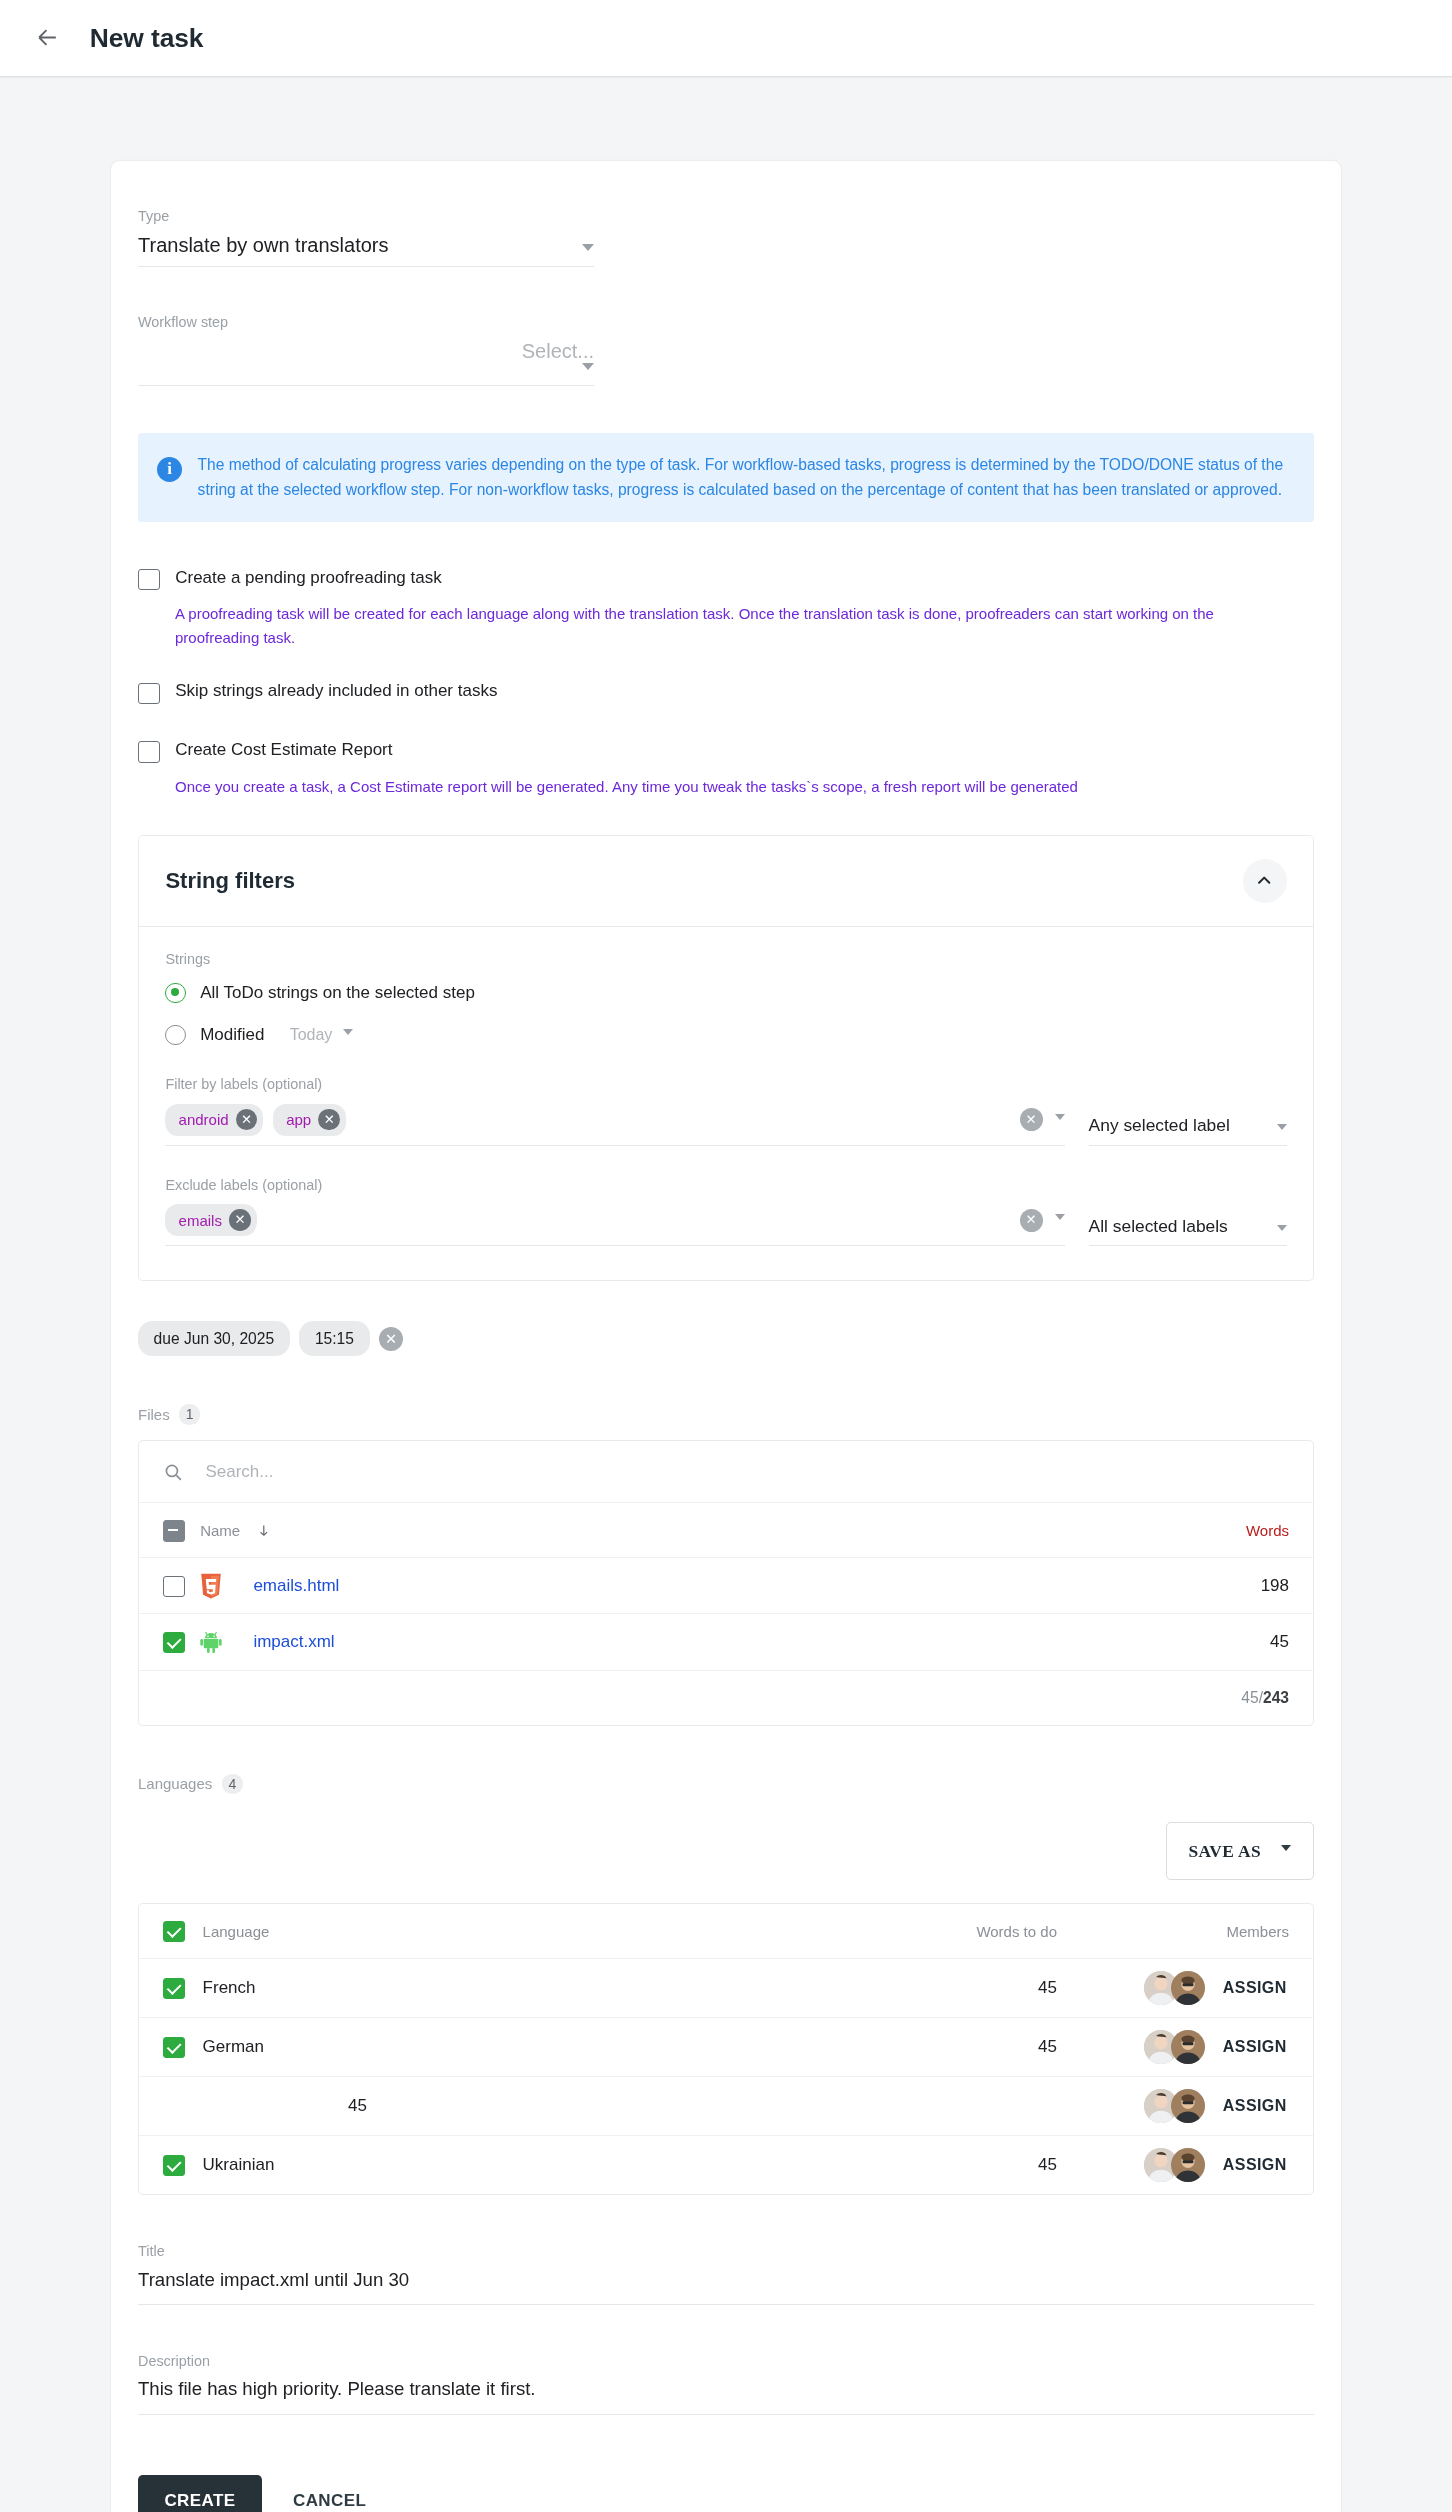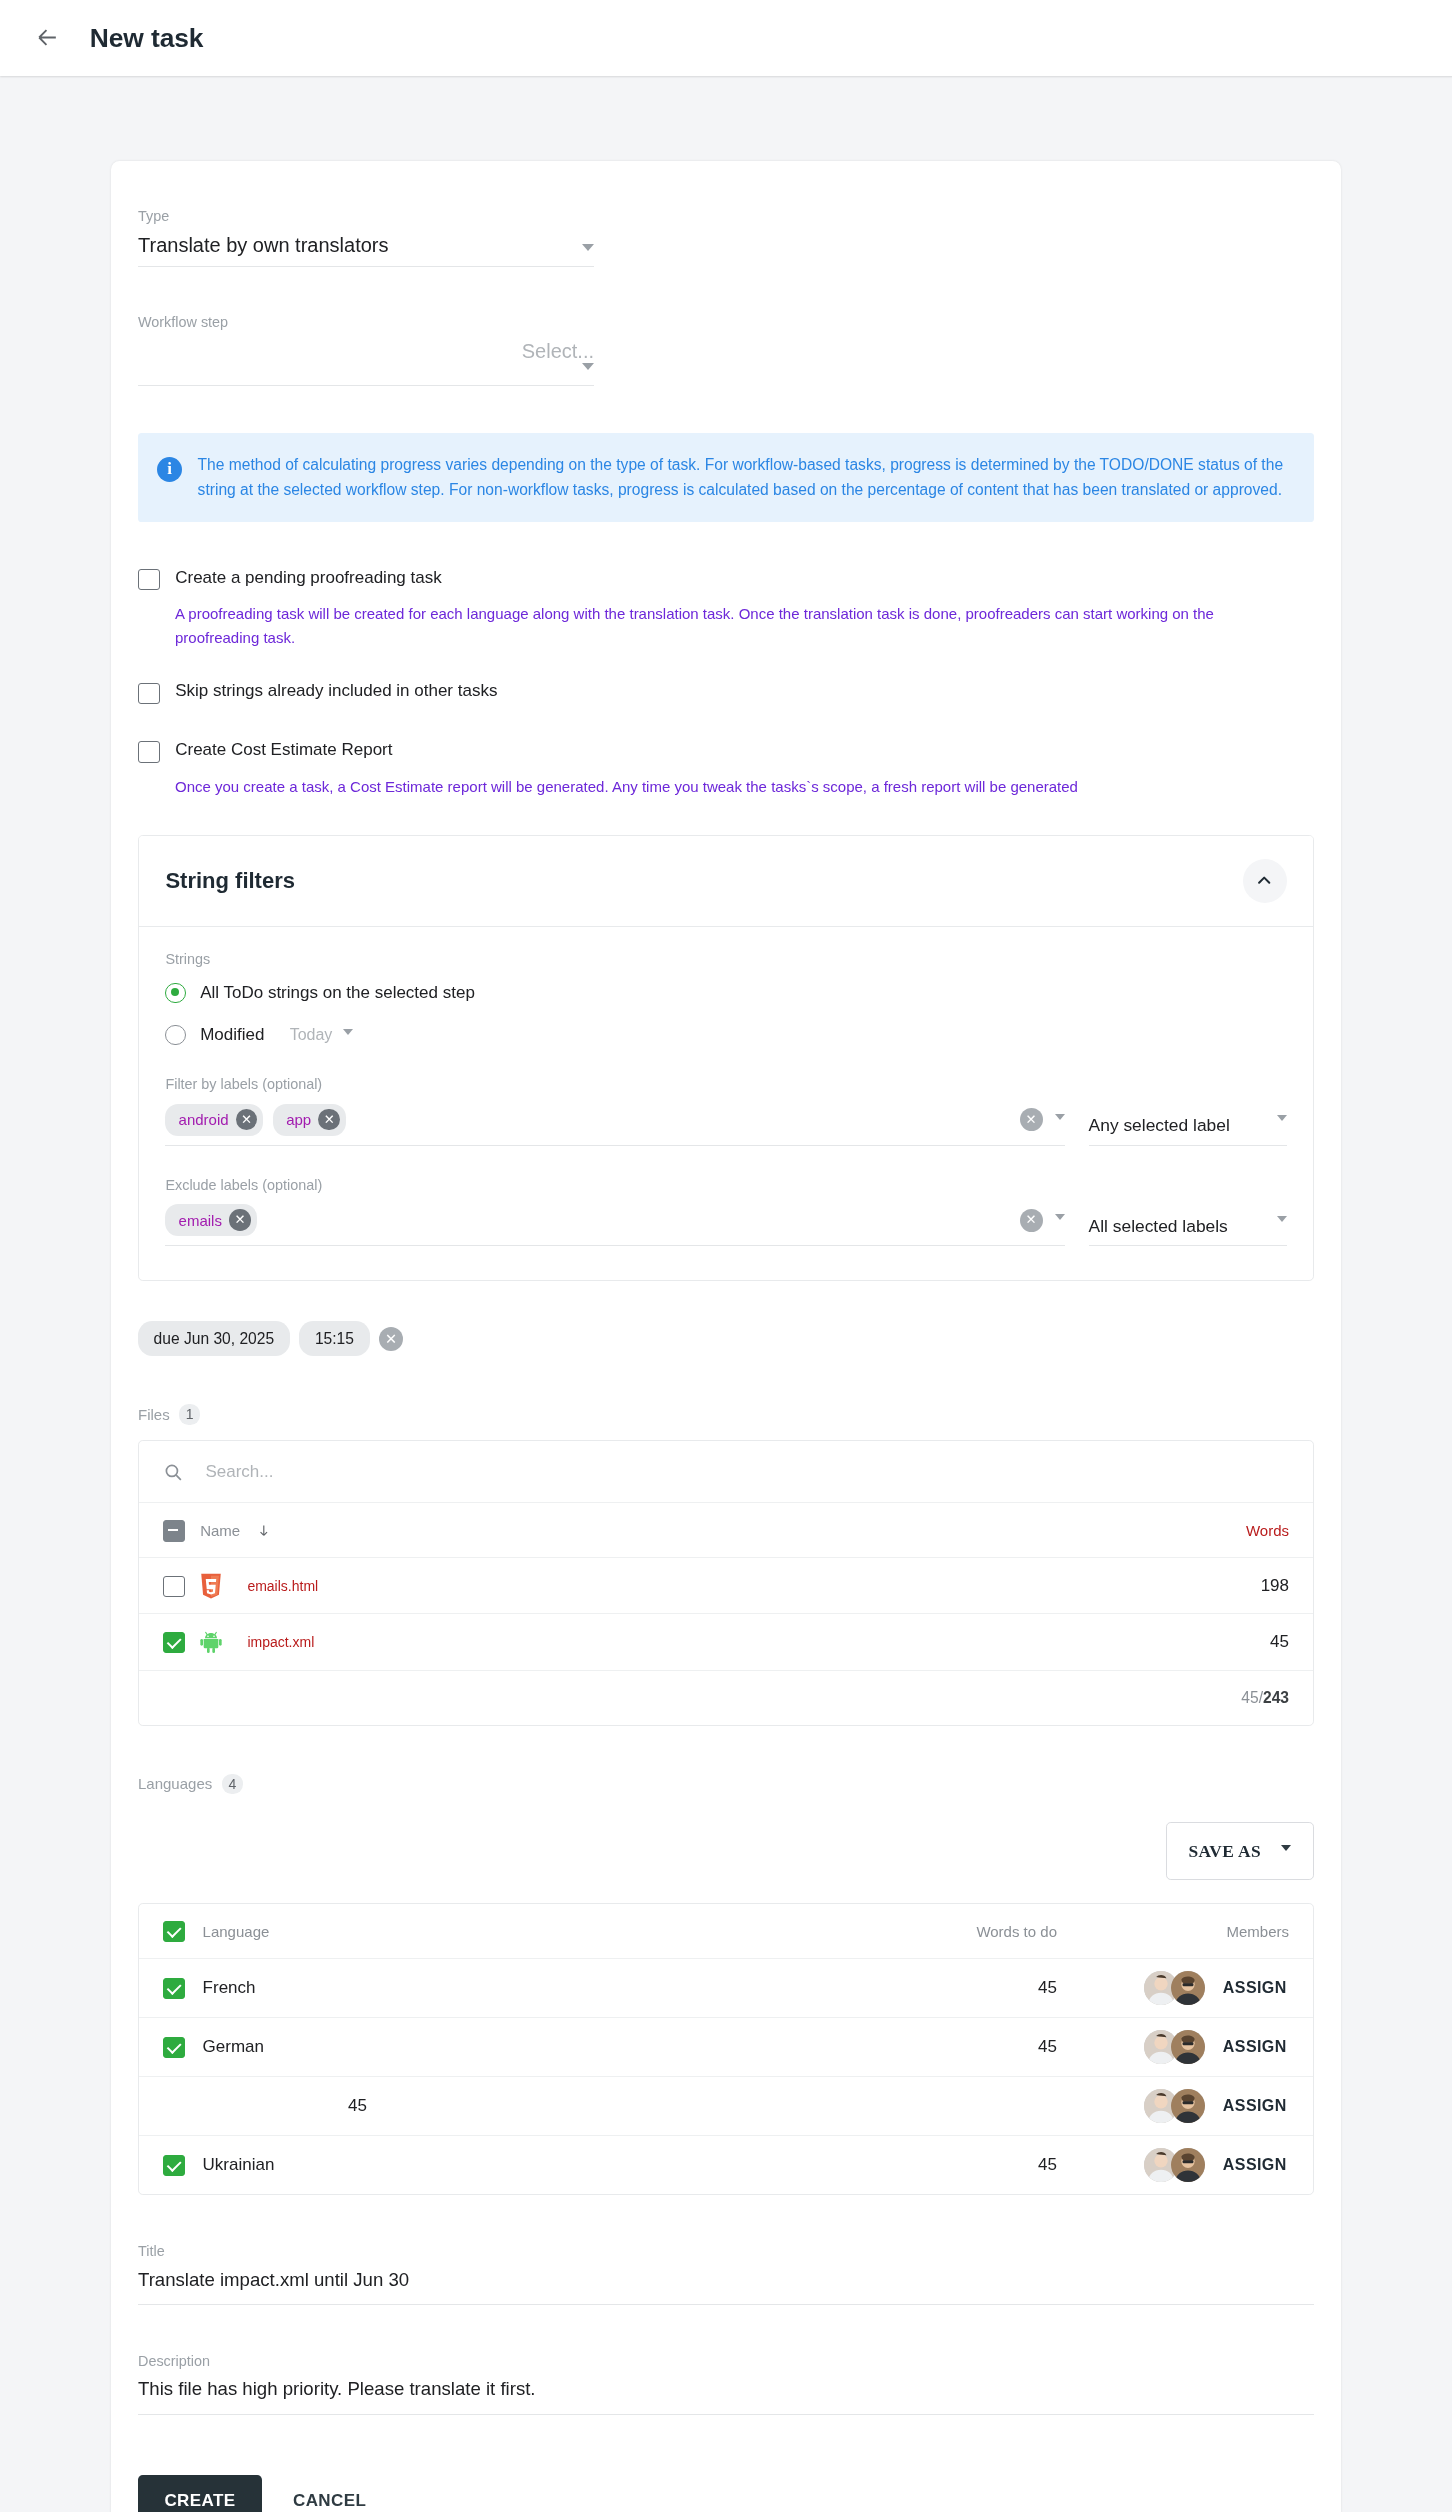--- a/index.html
+++ b/index.html
@@ -234,20 +234,21 @@
     font-size: 13.2px;
     cursor: pointer;
     line-height: 1;
   }
   .clear-x { background: #a8adb2; width: 23px; height: 23px; }
   .field-actions { display: flex; align-items: center; gap: 12px; }
   .mode-select {
     flex: 0 0 198px;
     border-bottom: 1.2px solid #e4e6e8;
     display: flex;
+    align-items: flex-end;
     justify-content: space-between;
     padding-bottom: 8.4px;
     cursor: pointer;
   }
   .mode-select .txt { font-size: 17.4px; color: #202124; }
 
   
   .due-row { display: flex; align-items: center; gap: 9.6px; margin-top: 40px; }
   .due-chip {
     background: #e8eaec;
@@ -306,21 +307,21 @@
   .th-text { font-size: 15px; color: #8b9096; }
   .sort-arrow svg { width: 15.6px; height: 15.6px; display: block; }
   .th-right { font-size: 15px; color: #b91c1c; }
   .tbl-row {
     display: flex; align-items: center;
     padding: 14.4px 24px;
     border-bottom: 1.2px solid #eef0f1;
   }
   .row-left { display: flex; align-items: center; gap: 14.4px; flex: 1 1 auto; }
   .file-icon { width: 24px; height: 26.4px; flex: 0 0 auto; }
-  .file-name { font-size: 14px; color: #b91c1c; margin-left: 10px; }
+  .file-name { font-size: 17px; color: #1d4ed8; margin-left: 16px; }
   .row-right { font-size: 17px; color: #202124; }
   .tbl-footer {
     display: flex; justify-content: flex-end;
     padding: 18px 24px;
     font-size: 15.6px;
     color: #8b9096;
   }
   .tbl-footer b { color: #3c4043; font-weight: bold; }
 
   

